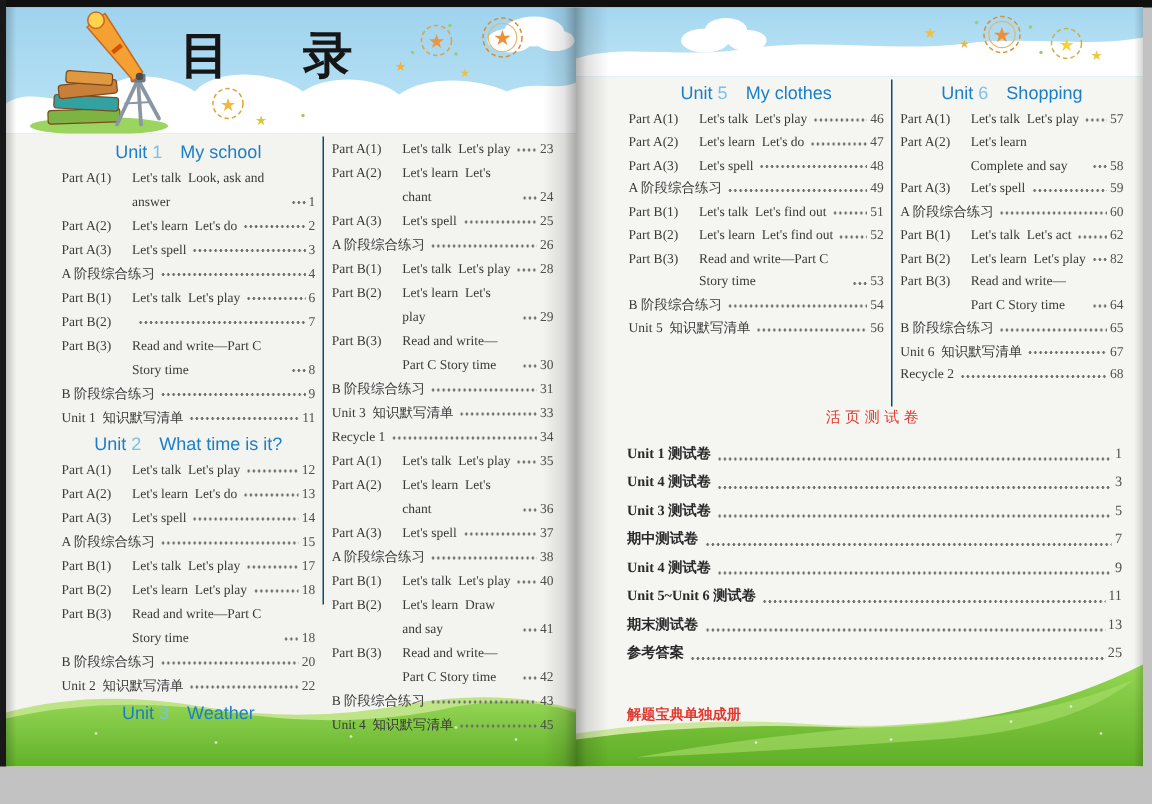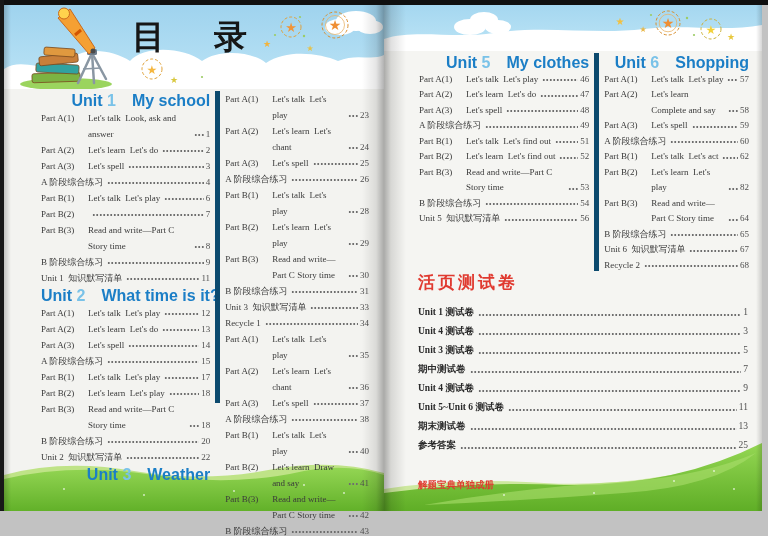--- a/index.html
+++ b/index.html
@@ -17,42 +17,42 @@
   .page-right::after{content:"";position:absolute;right:0;top:0;bottom:0;width:6px;
     background:linear-gradient(270deg,rgba(0,0,0,.16),rgba(0,0,0,0));z-index:6;pointer-events:none}
   .gutter{position:absolute;left:358px;top:0;width:44px;height:506px;z-index:5;pointer-events:none;
     background:linear-gradient(90deg,rgba(0,0,0,0),rgba(0,0,0,.10) 32%,rgba(0,0,0,.30) 50%,rgba(0,0,0,.12) 66%,rgba(0,0,0,0))}
   
   .lp-header{position:absolute;left:0;top:0;width:380px;height:84px;
     background:linear-gradient(#9fd3ee,#bce4f6);z-index:2}
   .rp-header{position:absolute;left:0;top:0;width:378px;height:46px;
     background:linear-gradient(#a5d7f0,#bde5f6);z-index:2}
   .hdr-svg{position:absolute;left:0;top:0}
-  .toc-title{position:absolute;left:128px;top:10px;z-index:4;color:#161616;
+  .toc-title{position:absolute;left:116px;top:10px;z-index:4;color:#161616;
     font-family:"DejaVu Sans",sans-serif;font-weight:bold;font-size:33px;letter-spacing:8px}
   
   .lp-cols{position:absolute;left:0;top:84px;width:380px;height:314px;display:flex;
     padding:2px 10px 0 32px;z-index:2;font-size:9px;line-height:16px;color:#3a3a3a}
   .rp-cols{position:absolute;left:0;top:48px;width:378px;height:218px;display:flex;
     padding:0 8px 0 30px;z-index:2;font-size:9px;line-height:15.5px;color:#3a3a3a}
   .col{padding:0 5px}
-  .col-a{width:53%}.col-b{width:47%;border-left:5px solid #0c4a6e}
-  .unit-head{text-align:right;font-family:"Liberation Sans",sans-serif;font-weight:bold;
-    font-size:16px;color:#1b7ec6;margin:2px 0 1px;white-space:nowrap}
+  .col-a{width:53%}.col-b{width:47%;border-left:1px solid #0c4a6e}
+  .unit-head{text-align:center;font-family:"Liberation Sans",sans-serif;font-weight:normal;
+    font-size:12px;color:#1b7ec6;margin:2px 0 1px;white-space:nowrap}
   .unit-num{color:#79c2e8}
   .entry{display:flex;align-items:flex-end}
   .lab{flex:0 0 47px;align-self:flex-start;white-space:nowrap}
   .txt{flex:0 1 auto;white-space:pre-wrap}
   .leader{flex:1 1 10px;min-width:10px;height:10px;margin:0 2px 2px 4px;align-self:flex-end;
     background-image:radial-gradient(circle,#6e6e6e 0.8px,rgba(0,0,0,0) 1px);
     background-size:3.5px 10px;background-position:0 60%;background-repeat:repeat-x}
   .pg{flex:none;color:#4f4f4f}
   
   .tests{position:absolute;left:34px;right:14px;top:266px;z-index:2;font-size:9.5px;color:#2a2a2a}
-  .tests-title{text-align:left;color:#e03a30;font-weight:bold;font-size:17px;
+  .tests-title{text-align:center;color:#e03a30;font-weight:normal;font-size:10px;
     font-family:"Liberation Sans",sans-serif;letter-spacing:3px;margin-bottom:9px}
   .test-item{display:flex;line-height:19px}
   .test-item .txt{font-weight:bold}
   .tests-footnote{color:#e03a30;font-weight:bold;margin-top:24px}
   .grass{position:absolute;left:0;bottom:0;z-index:1;pointer-events:none}
 </style>
 </head>
 <body>
 
 <div class="stage">

